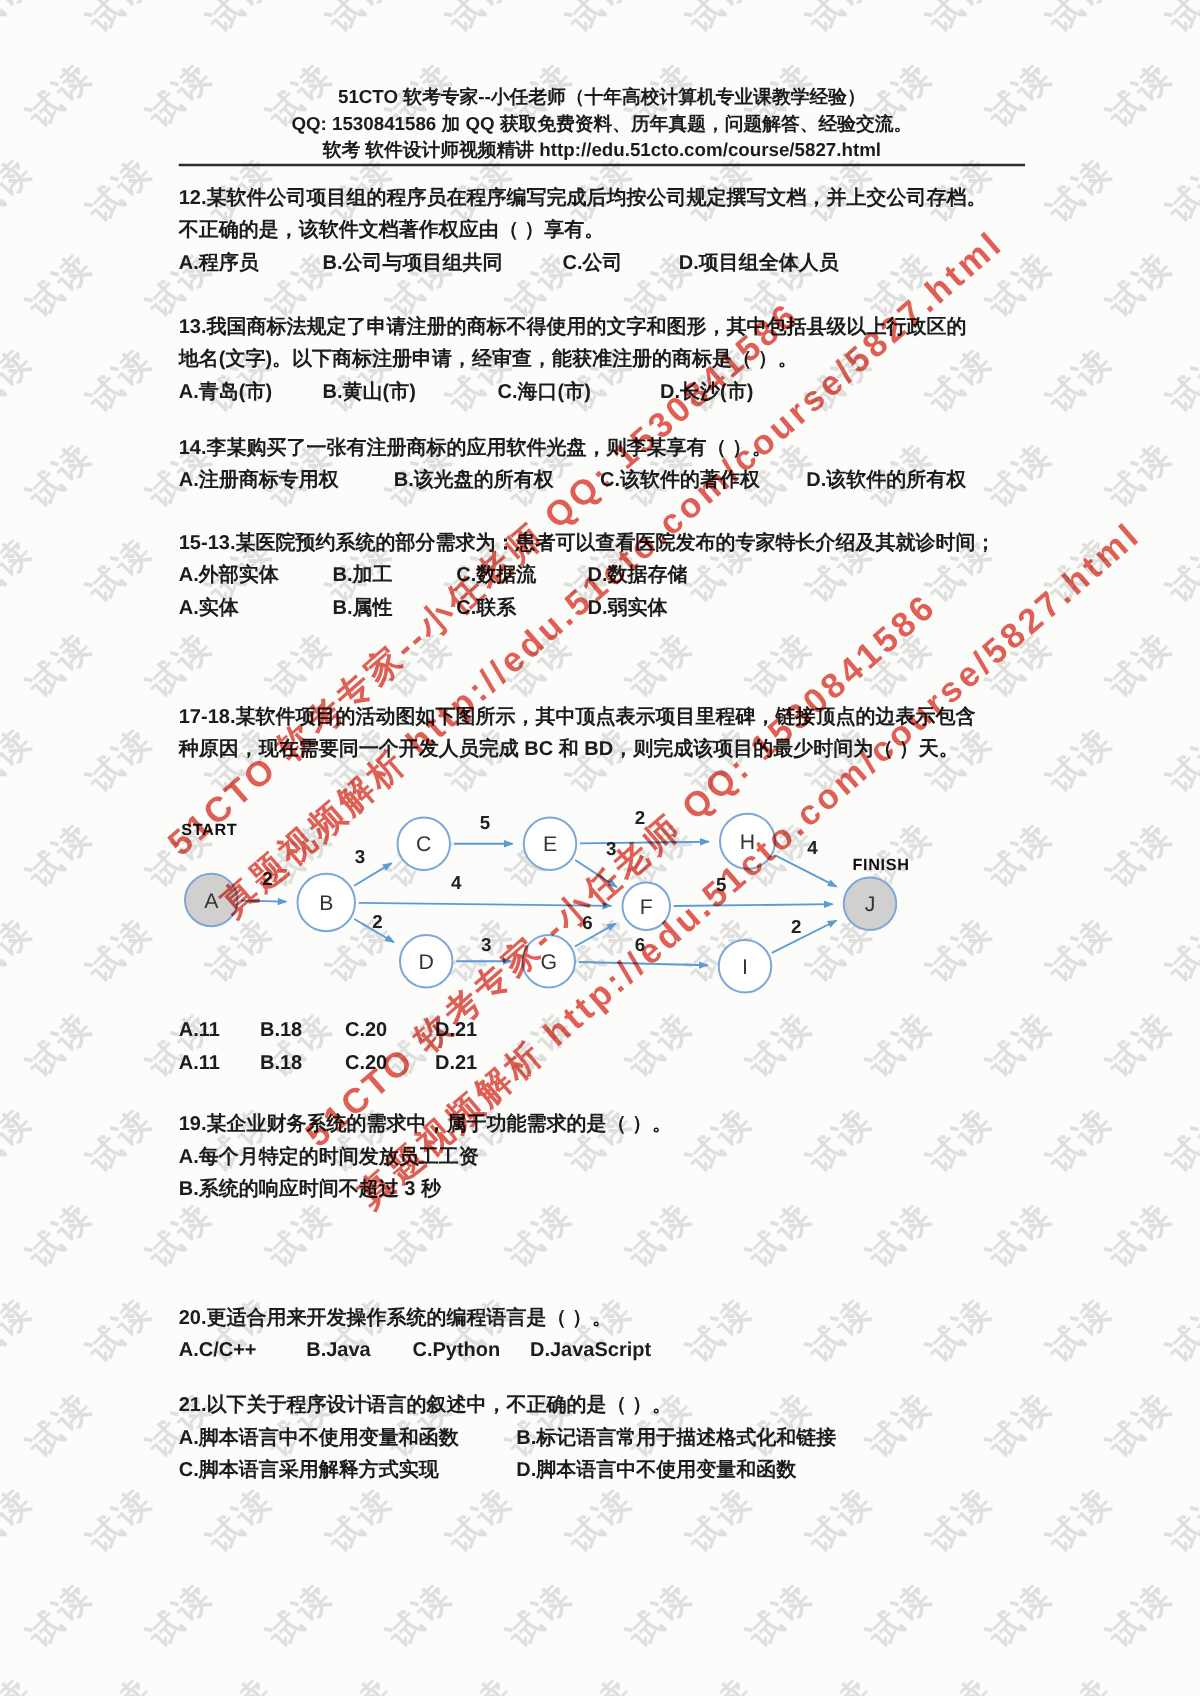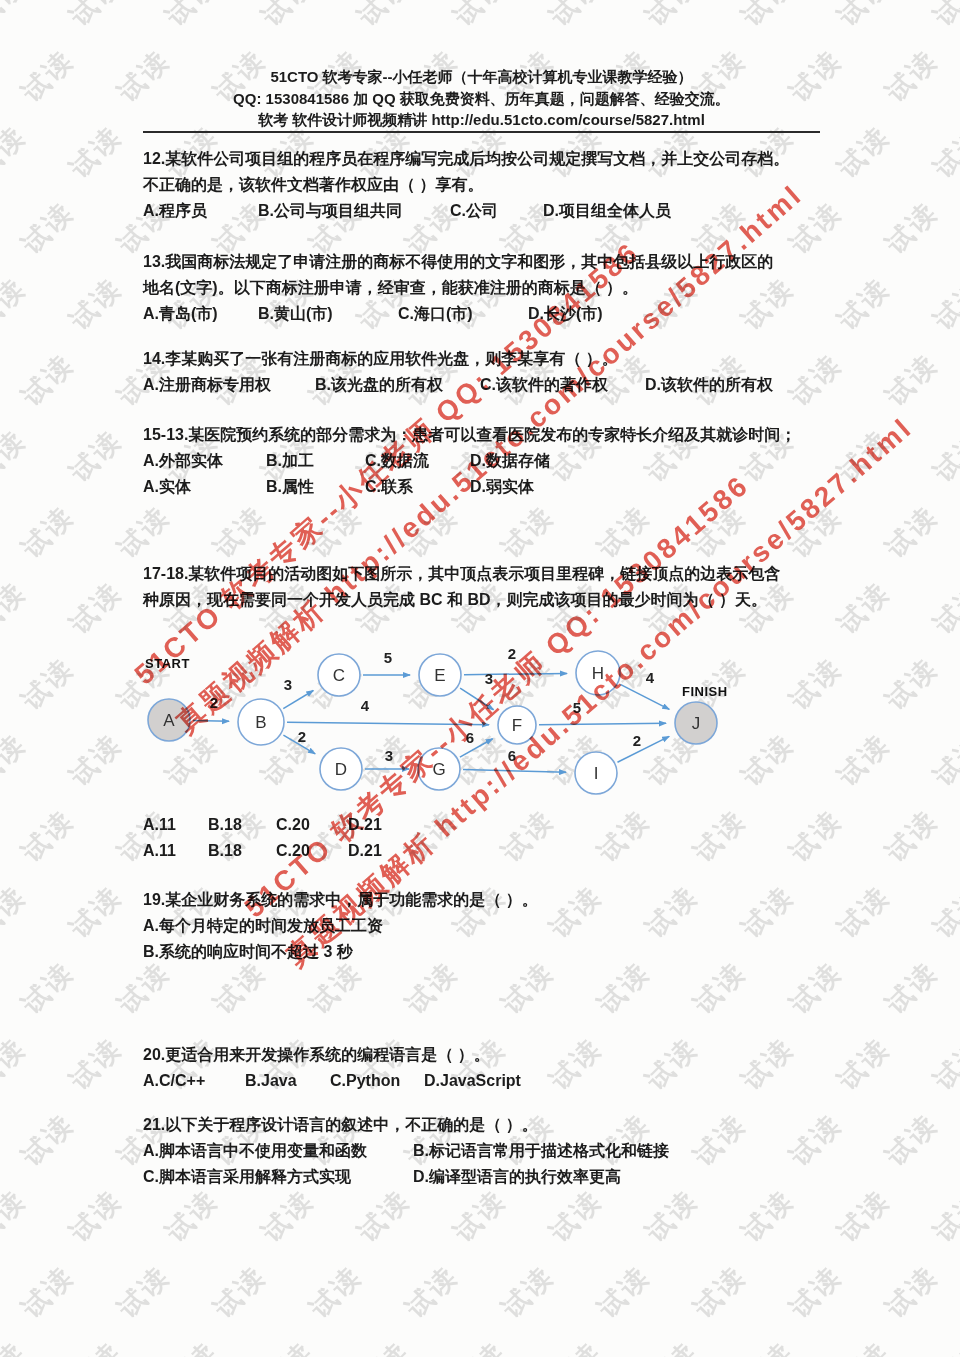--- a/index.html
+++ b/index.html
@@ -396,17 +396,17 @@
   </div>
 
   <div class="block" style="top:1112px;">
     <div class="ln">21.以下关于程序设计语言的叙述中，不正确的是（ ）。</div>
     <div class="opts">
       <span style="width:270px">A.脚本语言中不使用变量和函数</span>
       <span>B.标记语言常用于描述格式化和链接</span>
     </div>
     <div class="opts">
       <span style="width:270px">C.脚本语言采用解释方式实现</span>
-      <span>D.编译型语言的执行效率更高</span>
+      <span>D.脚本语言中不使用变量和函数</span>
     </div>
   </div>
 
 </div>
 
 </body></html>

